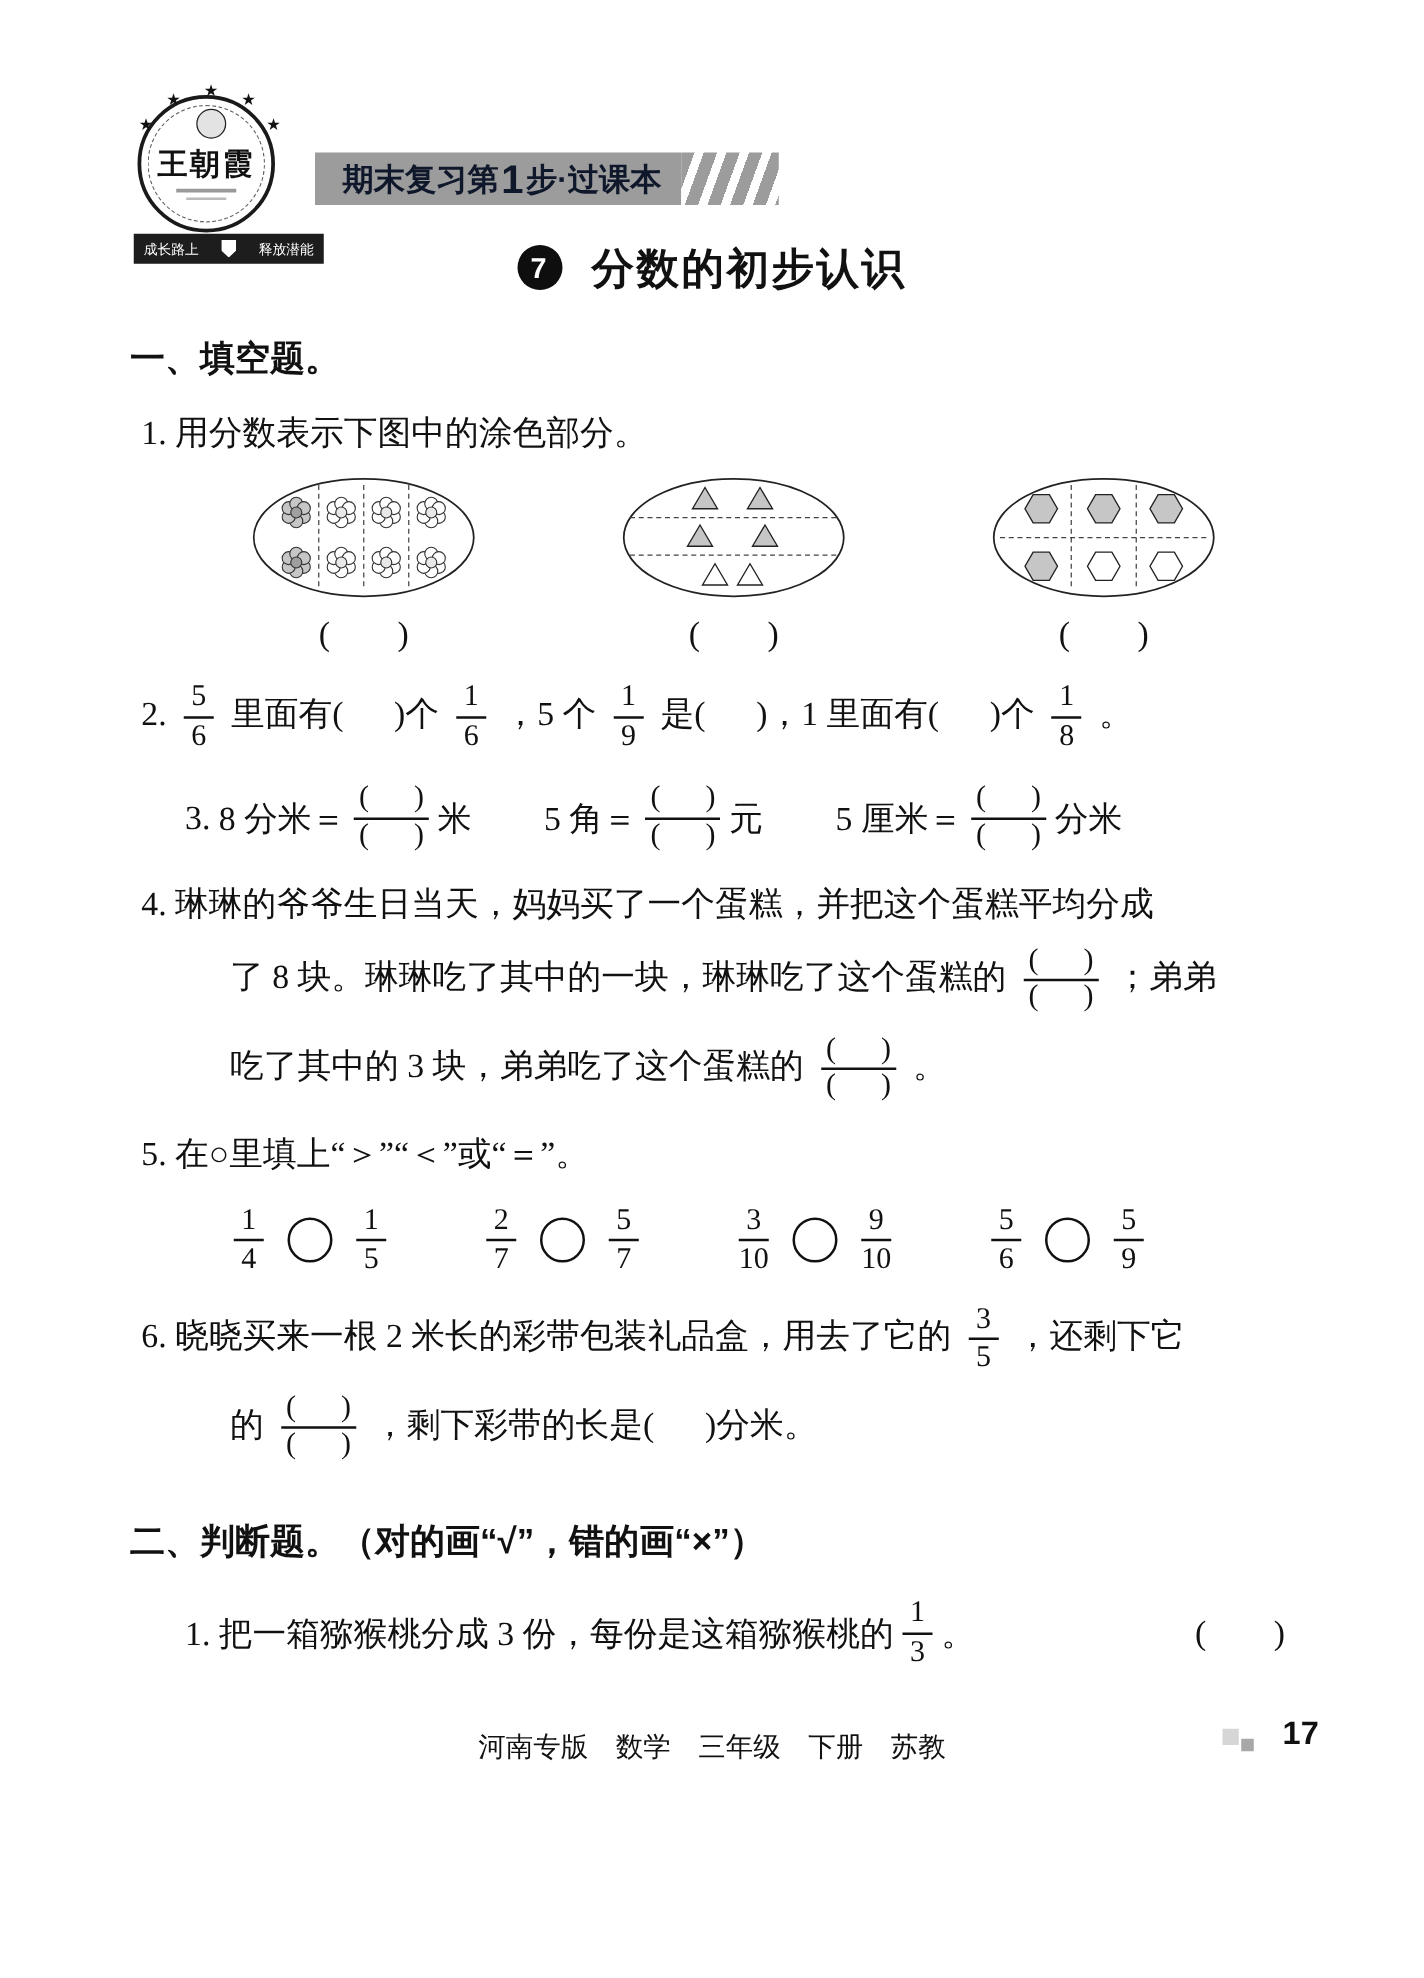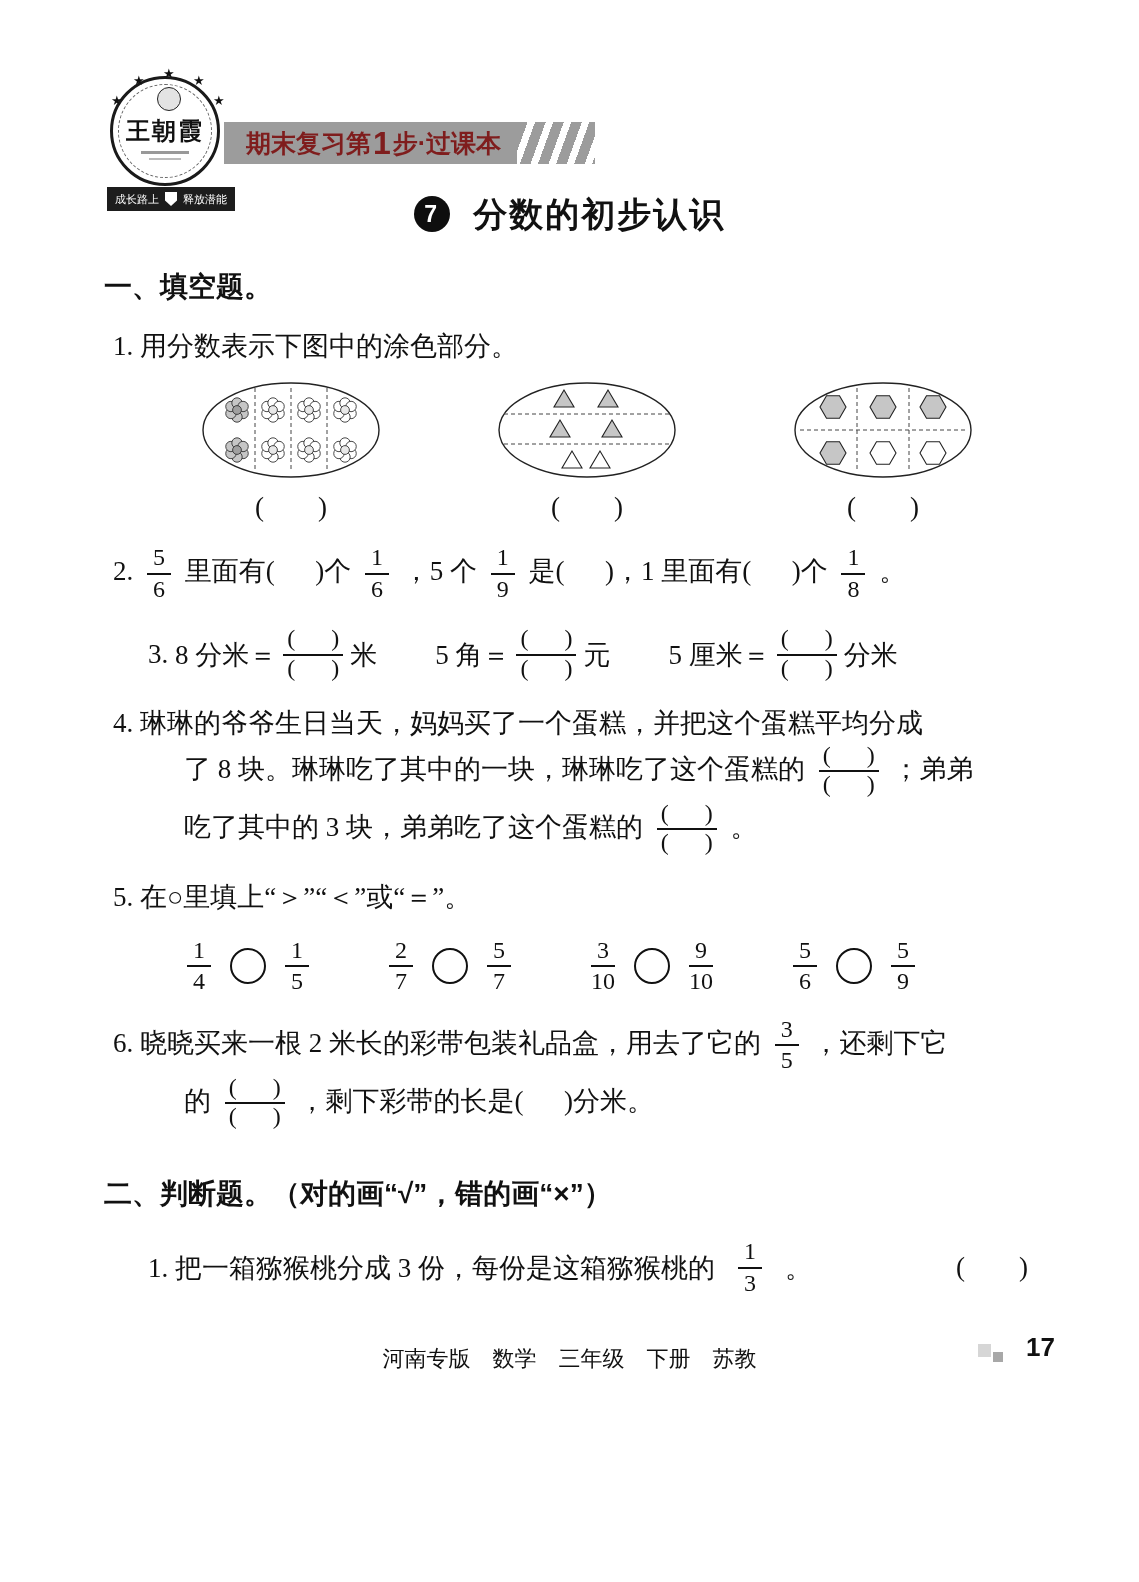--- a/index.html
+++ b/index.html
@@ -14,44 +14,44 @@
   .logo-inner{position:absolute;inset:5px;border:1px dashed #666;border-radius:50%;}
   .logo-star{position:absolute;font-size:13px;color:#111;font-family:"DejaVu Sans",sans-serif;}
   .ls0{left:50px;top:-13px;} .ls1{left:20px;top:-6px;} .ls2{left:80px;top:-6px;}
   .ls3{left:-2px;top:14px;} .ls4{left:100px;top:14px;}
   .logo-portrait{position:absolute;left:44px;top:8px;width:22px;height:22px;border:1.5px solid #222;
                  border-radius:50%;background:#e3e3e3;}
   .logo-brand{position:absolute;left:0;top:36px;width:100%;text-align:center;font-weight:bold;
               font-size:24px;letter-spacing:2px;}
   .logo-rule{position:absolute;left:28px;top:72px;width:48px;height:3px;background:#999;}
   .logo-rule2{position:absolute;left:36px;top:79px;width:32px;height:2px;background:#bbb;}
-  .logo-ribbon{position:absolute;left:-6px;top:108px;width:128px;height:24px;background:#1d1d1d;
+  .logo-ribbon{position:absolute;left:-6px;top:108px;width:152px;height:24px;background:#1d1d1d;
                color:#fff;font-family:"Liberation Sans",sans-serif;font-size:11px;display:flex;
                align-items:center;justify-content:space-between;padding:0 8px;box-sizing:border-box;}
   .logo-crest{width:12px;height:14px;background:#fff;clip-path:polygon(0 0,100% 0,100% 60%,50% 100%,0 60%);}
 
   
   .banner{position:absolute;left:224px;top:122px;height:42px;display:flex;align-items:stretch;}
   .banner-txt{background:#9c9c9c;display:flex;align-items:center;padding:0 16px 0 22px;
-              font-family:"Liberation Sans",sans-serif;font-weight:bold;font-size:25px;color:#7f1d1d;}
+              font-family:"Liberation Sans",sans-serif;font-weight:bold;font-size:25px;color:#0f172a;margin-left:28px;}
   .banner-big{font-size:32px;margin:0 2px;}
   .banner-stripes{width:78px;background:repeating-linear-gradient(110deg,#9c9c9c 0 10px,#ffffff 10px 17px);}
 
   
   .content{padding-top:192px;}
   .title{margin:0;text-align:center;font-family:"Liberation Sans",sans-serif;font-weight:bold;
          font-size:34px;letter-spacing:2px;}
   .circ-num{display:inline-block;width:36px;height:36px;line-height:36px;border-radius:50%;
             background:#0e0e0e;color:#fff;text-align:center;font-size:23px;margin-right:12px;
             vertical-align:4px;font-family:"Liberation Sans",sans-serif;}
   .subtitle{margin-top:16px;text-align:center;font-size:29px;letter-spacing:8px;}
 
   .sec-head{margin:30px 0 0 104px;font-family:"Liberation Sans",sans-serif;font-weight:bold;font-size:28px;}
   .qline{margin-left:113px;margin-top:22px;line-height:1.35;}
-  .wrapline{margin-left:184px;margin-top:1px;line-height:1.35;}
+  .wrapline{margin-left:184px;margin-top:14px;line-height:1.35;}
 
   
   .figures{display:flex;margin:16px 0 0 196px;gap:106px;}
   .figure{width:190px;height:100px;}
   .figure svg{width:190px;height:100px;display:block;}
   .fig-answers{display:flex;margin:12px 0 0 196px;gap:106px;}
   .fig-answers span{display:inline-block;width:190px;text-align:center;white-space:pre;}
 
   
   .frac{display:inline-block;vertical-align:middle;text-align:center;line-height:1.06;
@@ -62,21 +62,21 @@
   .blank-inline{white-space:pre;}
 
   .q3row{display:flex;margin:24px 0 0 148px;align-items:center;}
   .q3row .grp{display:flex;align-items:center;margin-right:58px;}
 
   .cmp-row{display:flex;margin:22px 0 0 180px;width:742px;justify-content:space-between;align-items:center;}
   .cmp-grp{display:flex;align-items:center;}
   .cmp-circle{display:inline-block;width:36px;height:36px;border:2px solid #111;border-radius:50%;
               margin:0 12px;box-sizing:border-box;}
 
-  .s2row{display:flex;margin:26px 0 0 148px;width:880px;align-items:center;gap:16px;}
+  .s2row{display:flex;margin:26px 0 0 148px;width:880px;align-items:center;}
   .s2row .ans{margin-left:auto;white-space:pre;}
 
   
   .footer{position:relative;margin-top:34px;height:60px;}
   .footer-center{position:absolute;left:0;width:100%;text-align:center;font-size:22px;top:14px;}
   .pageno{position:absolute;right:84px;top:2px;font-family:"Liberation Sans",sans-serif;
           font-weight:bold;font-size:26px;}
   .sq1{position:absolute;right:148px;top:14px;width:13px;height:13px;background:#d6d6d6;}
   .sq2{position:absolute;right:136px;top:22px;width:10px;height:10px;background:#a8a8a8;}
 </style>

